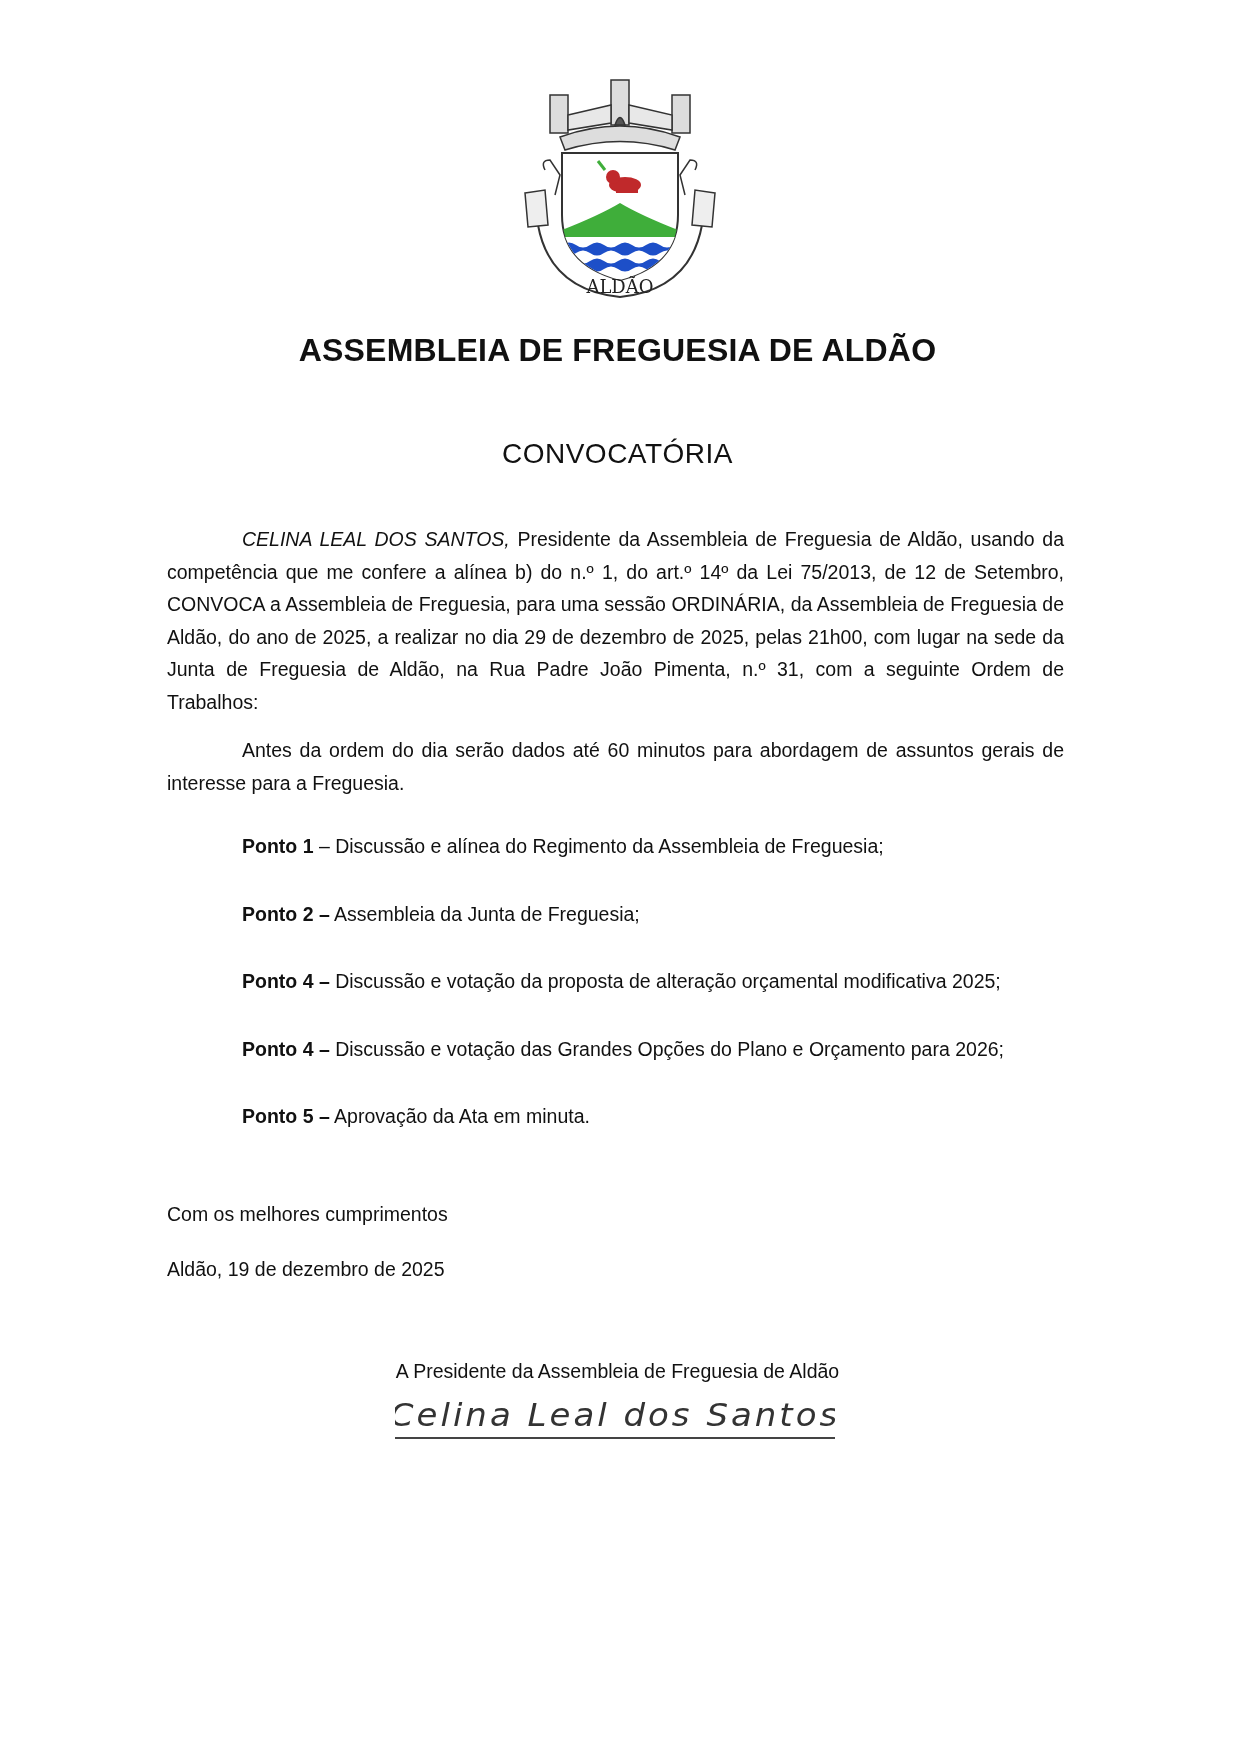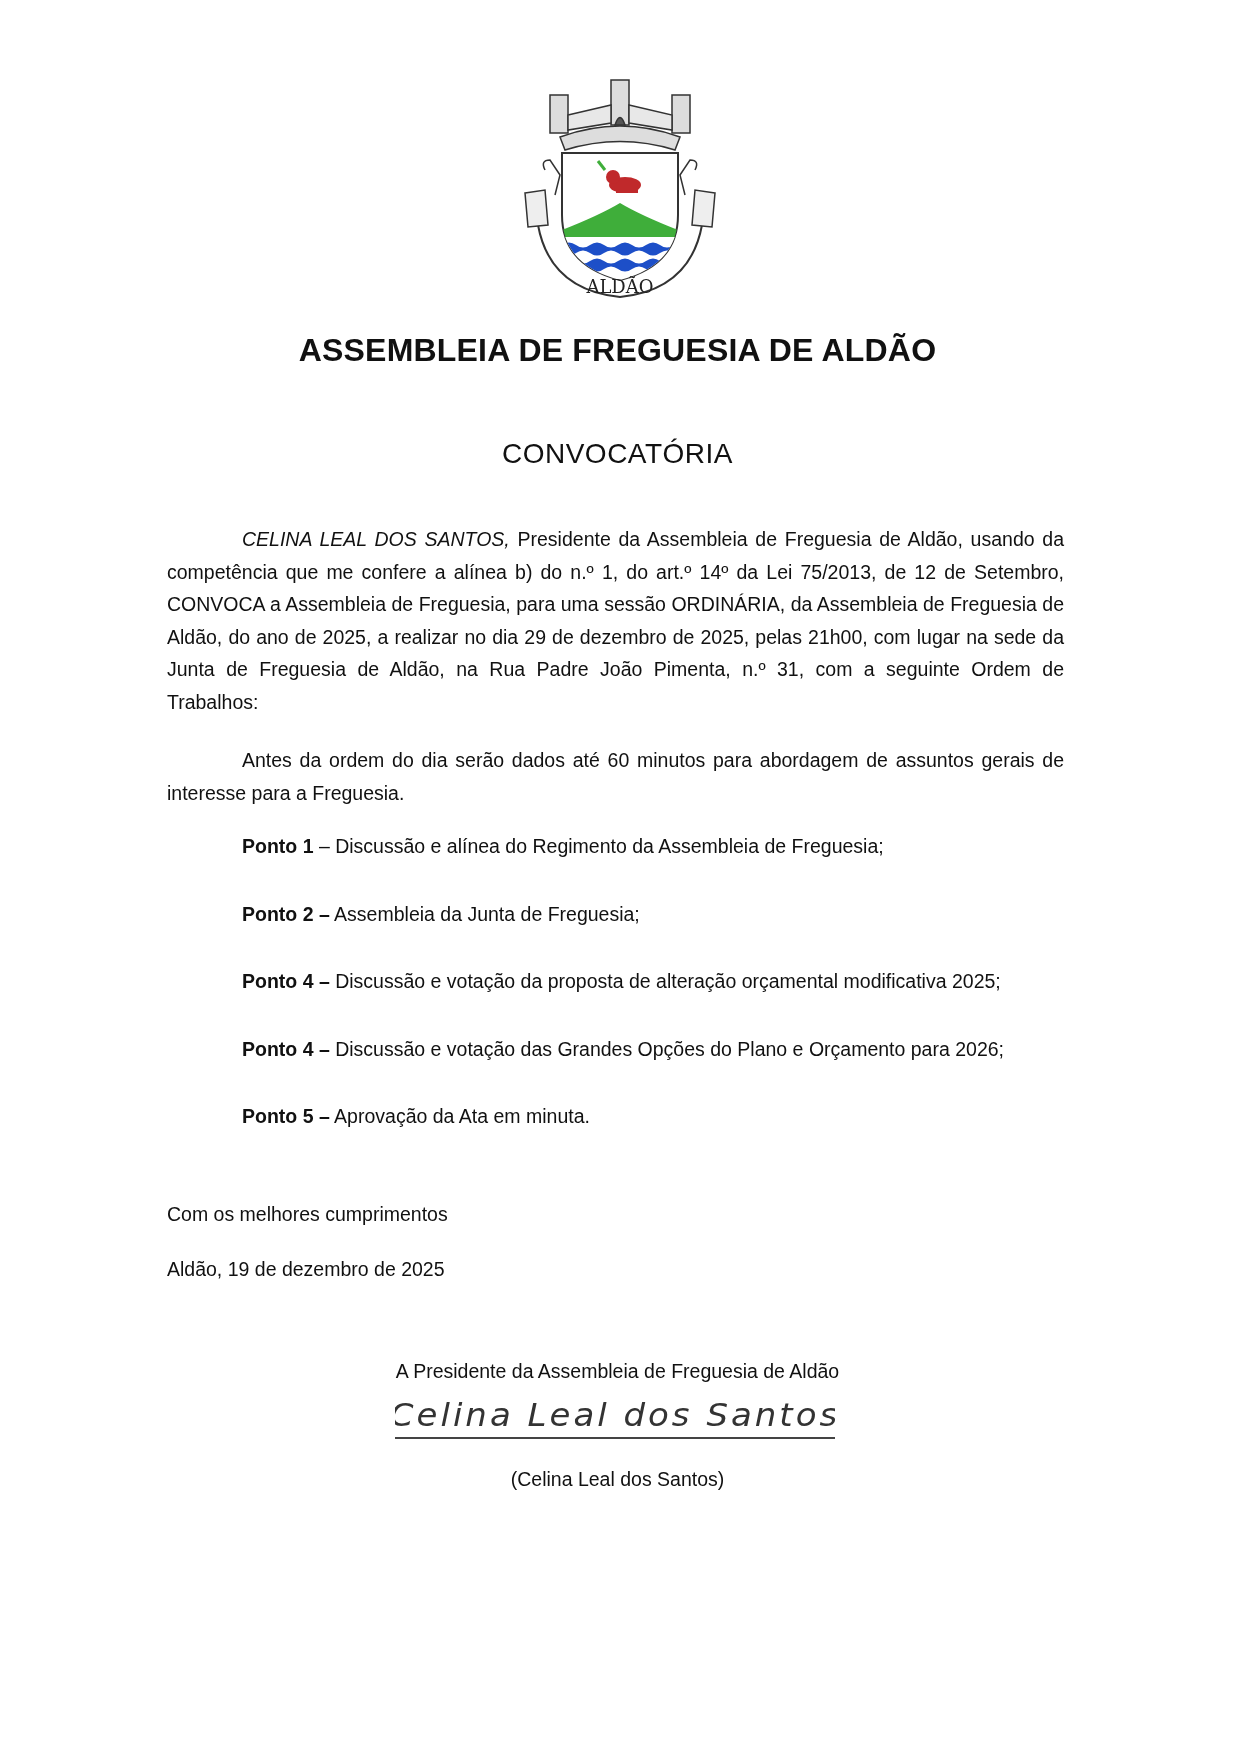--- a/index.html
+++ b/index.html
@@ -7,21 +7,21 @@
          font-family: "Liberation Sans", sans-serif; color: #111; }
   .page { position: absolute; left: 0; top: 0; width: 1235px; height: 1280px; }
   .crest { position: absolute; left: 520px; top: 75px; width: 200px; height: 225px; }
   .title { position: absolute; left: 0; width: 1235px; top: 332px; text-align: center;
            font-weight: bold; font-size: 32px; letter-spacing: 0.2px; }
   .subtitle { position: absolute; left: 0; width: 1235px; top: 398px; text-align: center;
               font-size: 28px; letter-spacing: 0.5px; margin-top: 40px; }
   .body { position: absolute; left: 167px; width: 897px; top: 523px; font-size: 19.5px;
           line-height: 32.5px; }
   .para { text-align: justify; text-indent: 75px; margin: 0; }
-  .para + .para { margin-top: 26px; }
+  .para + .para { margin-top: 16px; }
   .point { margin: 0; padding-left: 75px; white-space: nowrap; }
   .points { position: absolute; left: 167px; top: 830px; font-size: 19.5px; }
   .point { height: 67.5px; line-height: 32px; }
   .closing { position: absolute; left: 167px; top: 1198px; font-size: 19.5px; line-height: 32px; }
   .closing div + div { margin-top: 23px; }
   .sigblock { position: absolute; left: 0; width: 1235px; top: 1360px; text-align: center; font-size: 19.5px; }
   .sigline { position: absolute; left: 395px; width: 440px; top: 1437px; height: 2px; background: #444; }
   .signature { position: absolute; left: 395px; width: 440px; top: 1390px; height: 50px; }
   .signame { position: absolute; left: 0; width: 1235px; top: 1468px; text-align: center; font-size: 19.5px; }
   b { font-weight: bold; }
@@ -88,15 +88,14 @@
   <div class="closing">
     <div>Com os melhores cumprimentos</div>
     <div>Aldão, 19 de dezembro de 2025</div>
   </div>
 
   <div class="sigblock">A Presidente da Assembleia de Freguesia de Aldão</div>
   <svg class="signature" viewBox="0 0 440 50">
     <text x="220" y="38" text-anchor="middle" font-family="DejaVu Sans, sans-serif" font-style="italic" font-size="34" fill="#333" letter-spacing="3" transform="scale(1,0.95)">Celina Leal dos Santos</text>
   </svg>
   <div class="sigline"></div>
-  <div class="signame">(Celina Leal dos Santos)</div>
 
 </div>
 
 </body></html>

